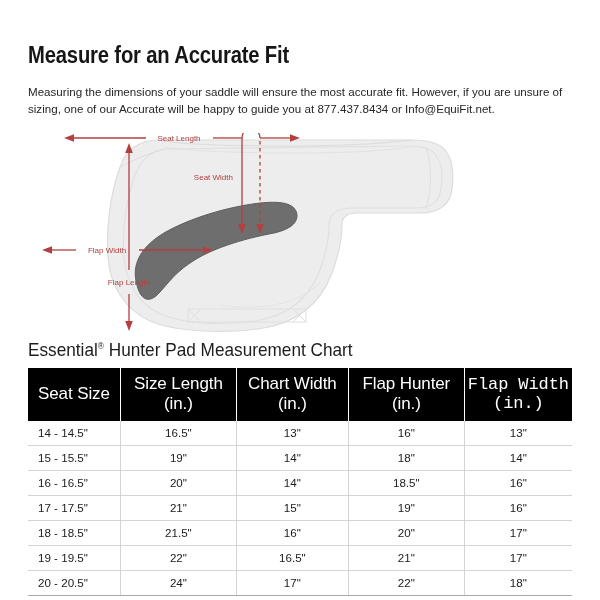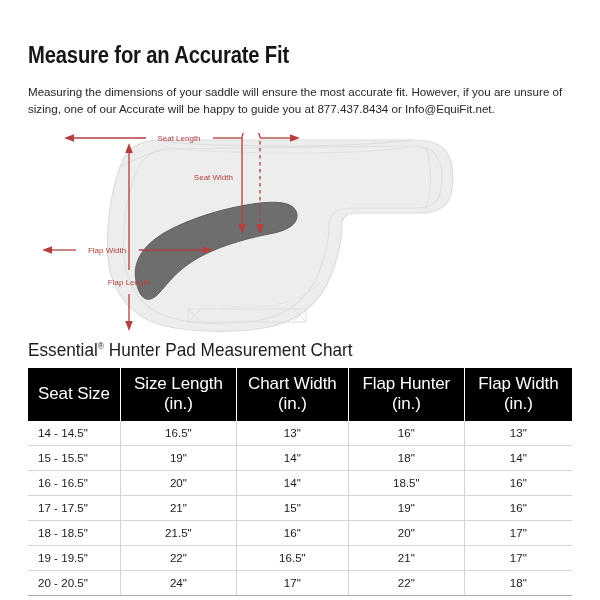--- a/index.html
+++ b/index.html
@@ -83,21 +83,21 @@
   table.size-chart th {
     background: #000000;
     color: #ffffff;
     font-size: 17px;
     font-weight: normal;
     text-align: center;
     padding: 6px 2px 7px 2px;
     border-right: 1px solid #ffffff;
     letter-spacing: -0.1px;
   }
-  table.size-chart th:last-child { border-right: none; }
+  table.size-chart th:last-child { border-right: none; font-family: Liberation Mono, monospace; }
   table.size-chart th.first {
     text-align: left;
     padding-left: 10px;
   }
   table.size-chart td {
     font-size: 11.6px;
     color: #1b1b1b;
     text-align: center;
     padding: 5px 2px 6px 2px;
     border-bottom: 1px solid #d4d4d4;

